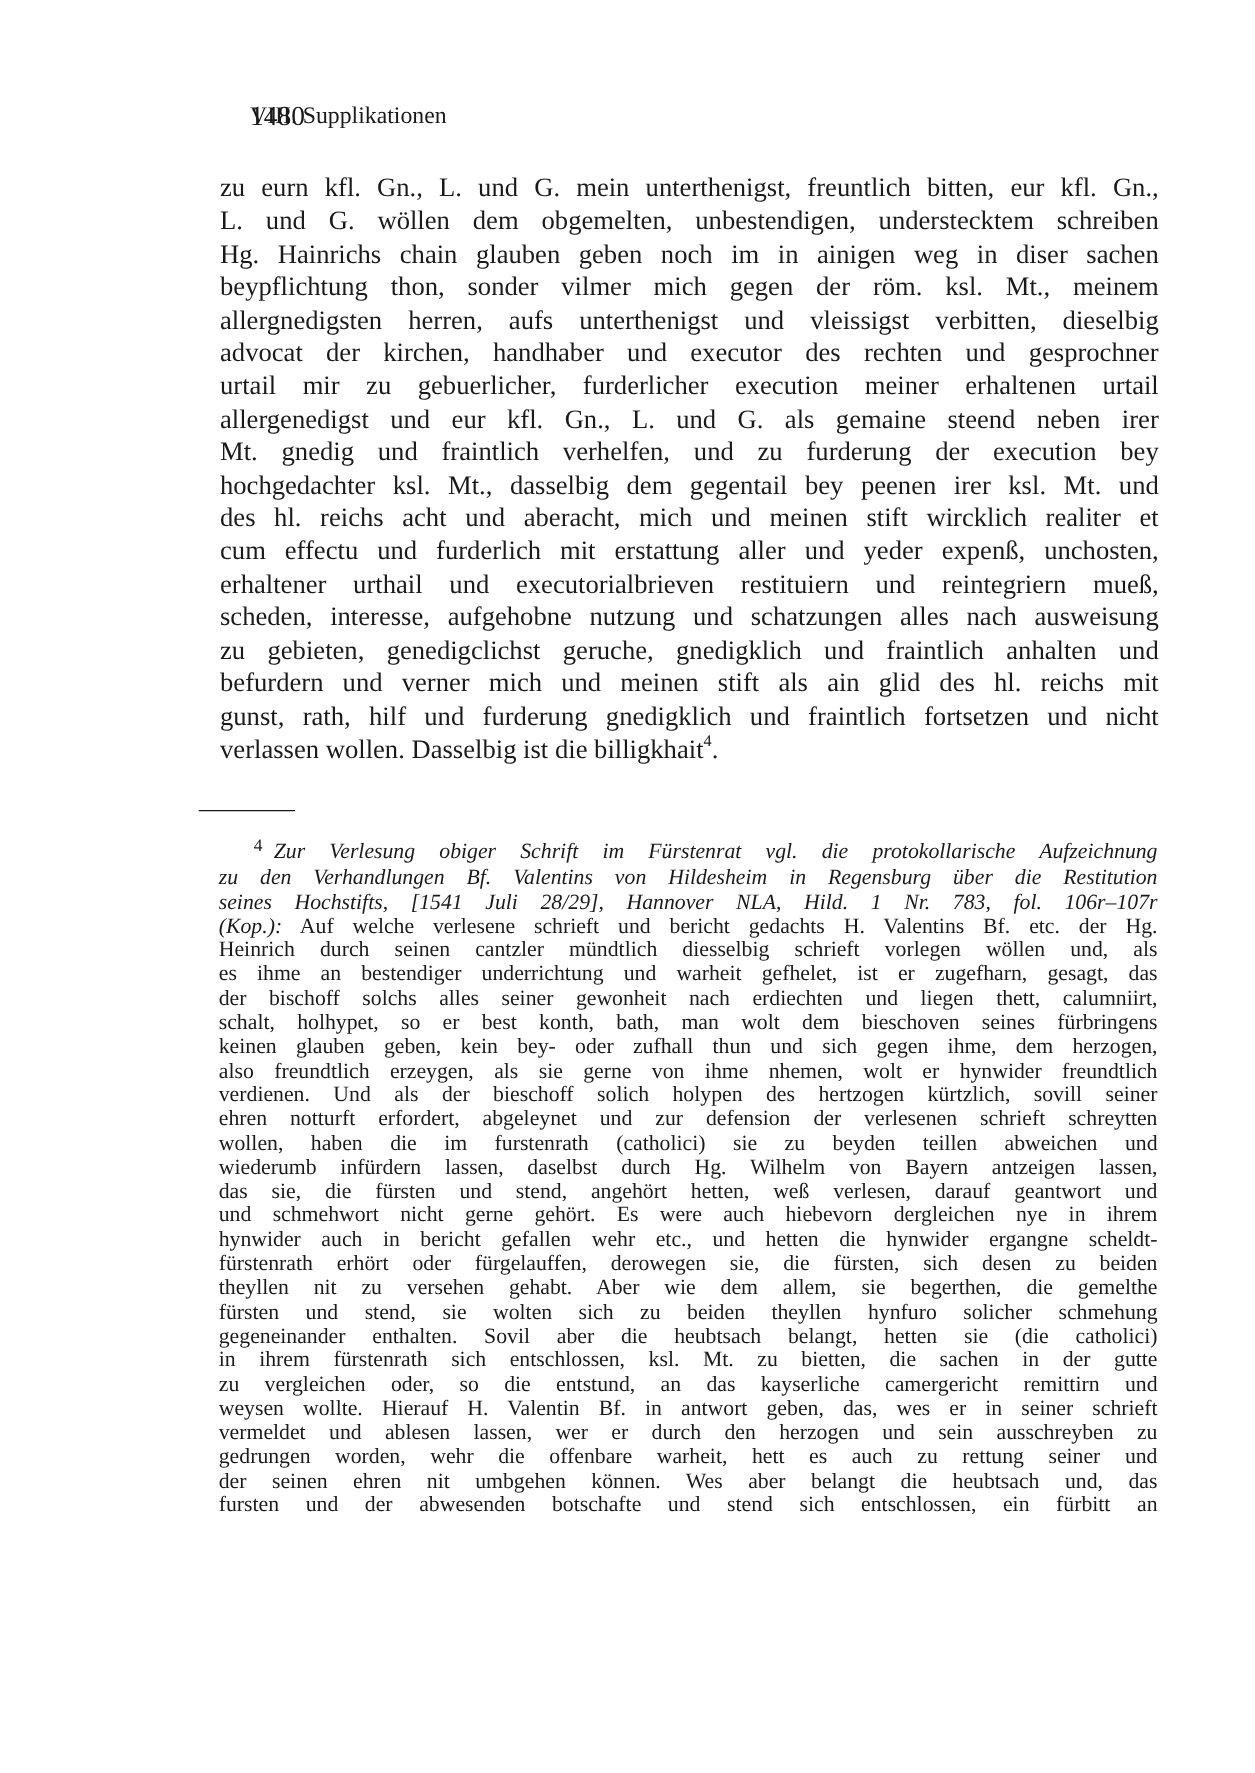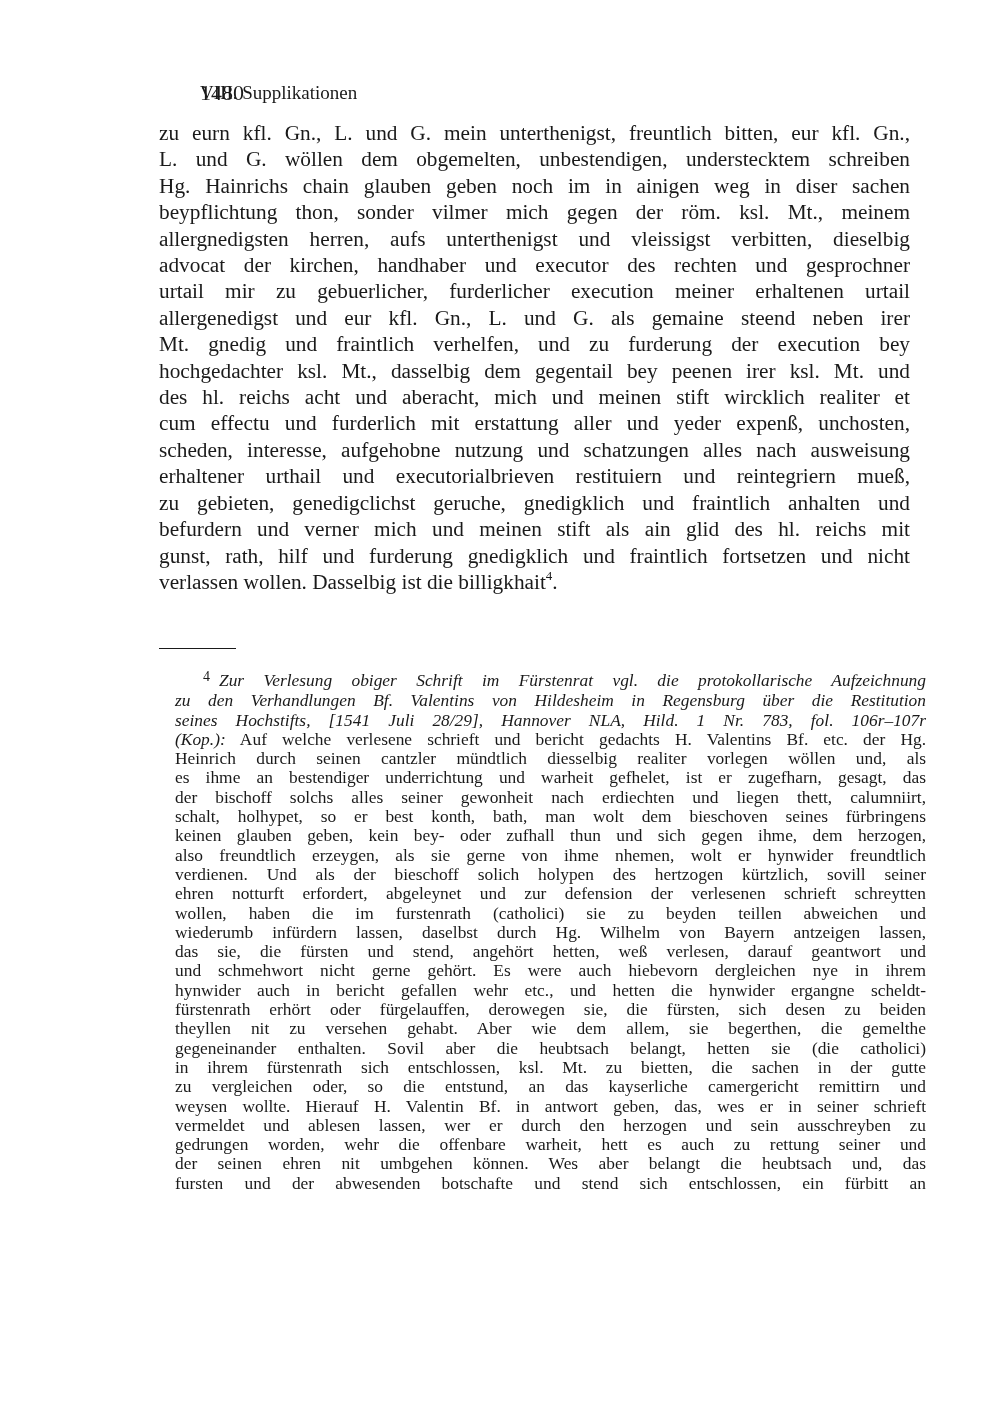--- a/index.html
+++ b/index.html
@@ -40,21 +40,21 @@
       line-height: 30px;
     }
     .main-text {
       position: absolute;
       left: 159px;
       top: 120px;
       width: 751px;
       font-size: 21.3px;
       line-height: 26.4px;
       text-align: justify;
-      margin: 0;
+      margin: 17px;
     }
     .main-text .line {
       display: block;
       text-align: justify;
       text-align-last: justify;
       white-space: nowrap;
       overflow: visible;
     }
     .main-text .line.last {
       text-align-last: left;
@@ -115,50 +115,51 @@
   <span class="line">Hg. Hainrichs chain glauben geben noch im in ainigen weg in diser sachen</span>
   <span class="line">beypflichtung thon, sonder vilmer mich gegen der röm. ksl. Mt., meinem</span>
   <span class="line">allergnedigsten herren, aufs unterthenigst und vleissigst verbitten, dieselbig</span>
   <span class="line">advocat der kirchen, handhaber und executor des rechten und gesprochner</span>
   <span class="line">urtail mir zu gebuerlicher, furderlicher execution meiner erhaltenen urtail</span>
   <span class="line">allergenedigst und eur kfl. Gn., L. und G. als gemaine steend neben irer</span>
   <span class="line">Mt. gnedig und fraintlich verhelfen, und zu furderung der execution bey</span>
   <span class="line">hochgedachter ksl. Mt., dasselbig dem gegentail bey peenen irer ksl. Mt. und</span>
   <span class="line">des hl. reichs acht und aberacht, mich und meinen stift wircklich realiter et</span>
   <span class="line">cum effectu und furderlich mit erstattung aller und yeder expenß, unchosten,</span>
+  <span class="line">erhaltener urthail und executorialbrieven restituiern und reintegriern mueß,</span>
   <span class="line">scheden, interesse, aufgehobne nutzung und schatzungen alles nach ausweisung</span>
-  <span class="line">erhaltener urthail und executorialbrieven restituiern und reintegriern mueß,</span>
   <span class="line">zu gebieten, genedigclichst geruche, gnedigklich und fraintlich anhalten und</span>
   <span class="line">befurdern und verner mich und meinen stift als ain glid des hl. reichs mit</span>
   <span class="line">gunst, rath, hilf und furderung gnedigklich und fraintlich fortsetzen und nicht</span>
   <span class="line last"><span>verlassen wollen. Dasselbig ist die billigkhait</span><sup class="fn-mark">4</sup><span>.</span></span>
 </div>
 
 <div class="footnote-rule"></div>
 
 <div class="footnote">
   <span class="line first-line ital"><span class="fn-num">4</span><span>Zur Verlesung obiger Schrift im Fürstenrat vgl. die protokollarische Aufzeichnung</span></span>
   <span class="line ital">zu den Verhandlungen Bf. Valentins von Hildesheim in Regensburg über die Restitution</span>
   <span class="line ital">seines Hochstifts, [1541 Juli 28/29], Hannover NLA, Hild. 1 Nr. 783, fol. 106r–107r</span>
   <span class="line"><span class="ital">(Kop.):</span><span> Auf welche verlesene schrieft und bericht gedachts H. Valentins Bf. etc. der Hg.</span></span>
-  <span class="line">Heinrich durch seinen cantzler mündtlich diesselbig realiter vorlegen wöllen und, als</span>
+  <span class="line">Heinrich durch seinen cantzler mündtlich diesselbig schrieft vorlegen wöllen und, als</span>
   <span class="line">es ihme an bestendiger underrichtung und warheit gefhelet, ist er zugefharn, gesagt, das</span>
   <span class="line">der bischoff solchs alles seiner gewonheit nach erdiechten und liegen thett, calumniirt,</span>
   <span class="line">schalt, holhypet, so er best konth, bath, man wolt dem bieschoven seines fürbringens</span>
   <span class="line">keinen glauben geben, kein bey- oder zufhall thun und sich gegen ihme, dem herzogen,</span>
   <span class="line">also freundtlich erzeygen, als sie gerne von ihme nhemen, wolt er hynwider freundtlich</span>
   <span class="line">verdienen. Und als der bieschoff solich holypen des hertzogen kürtzlich, sovill seiner</span>
   <span class="line">ehren notturft erfordert, abgeleynet und zur defension der verlesenen schrieft schreytten</span>
   <span class="line">wollen, haben die im furstenrath (catholici) sie zu beyden teillen abweichen und</span>
   <span class="line">wiederumb infürdern lassen, daselbst durch Hg. Wilhelm von Bayern antzeigen lassen,</span>
   <span class="line">das sie, die fürsten und stend, angehört hetten, weß verlesen, darauf geantwort und</span>
   <span class="line">und schmehwort nicht gerne gehört. Es were auch hiebevorn dergleichen nye in ihrem</span>
   <span class="line">hynwider auch in bericht gefallen wehr etc., und hetten die hynwider ergangne scheldt-</span>
   <span class="line">fürstenrath erhört oder fürgelauffen, derowegen sie, die fürsten, sich desen zu beiden</span>
   <span class="line">theyllen nit zu versehen gehabt. Aber wie dem allem, sie begerthen, die gemelthe</span>
+  <span class="line">fürsten und stend, sie wolten sich zu beiden theyllen hynfuro solicher schmehung</span>
   <span class="line">gegeneinander enthalten. Sovil aber die heubtsach belangt, hetten sie (die catholici)</span>
   <span class="line">in ihrem fürstenrath sich entschlossen, ksl. Mt. zu bietten, die sachen in der gutte</span>
   <span class="line">zu vergleichen oder, so die entstund, an das kayserliche camergericht remittirn und</span>
   <span class="line">weysen wollte. Hierauf H. Valentin Bf. in antwort geben, das, wes er in seiner schrieft</span>
   <span class="line">vermeldet und ablesen lassen, wer er durch den herzogen und sein ausschreyben zu</span>
   <span class="line">gedrungen worden, wehr die offenbare warheit, hett es auch zu rettung seiner und</span>
   <span class="line">der seinen ehren nit umbgehen können. Wes aber belangt die heubtsach und, das</span>
   <span class="line">fursten und der abwesenden botschafte und stend sich entschlossen, ein fürbitt an</span>
 </div>
 

